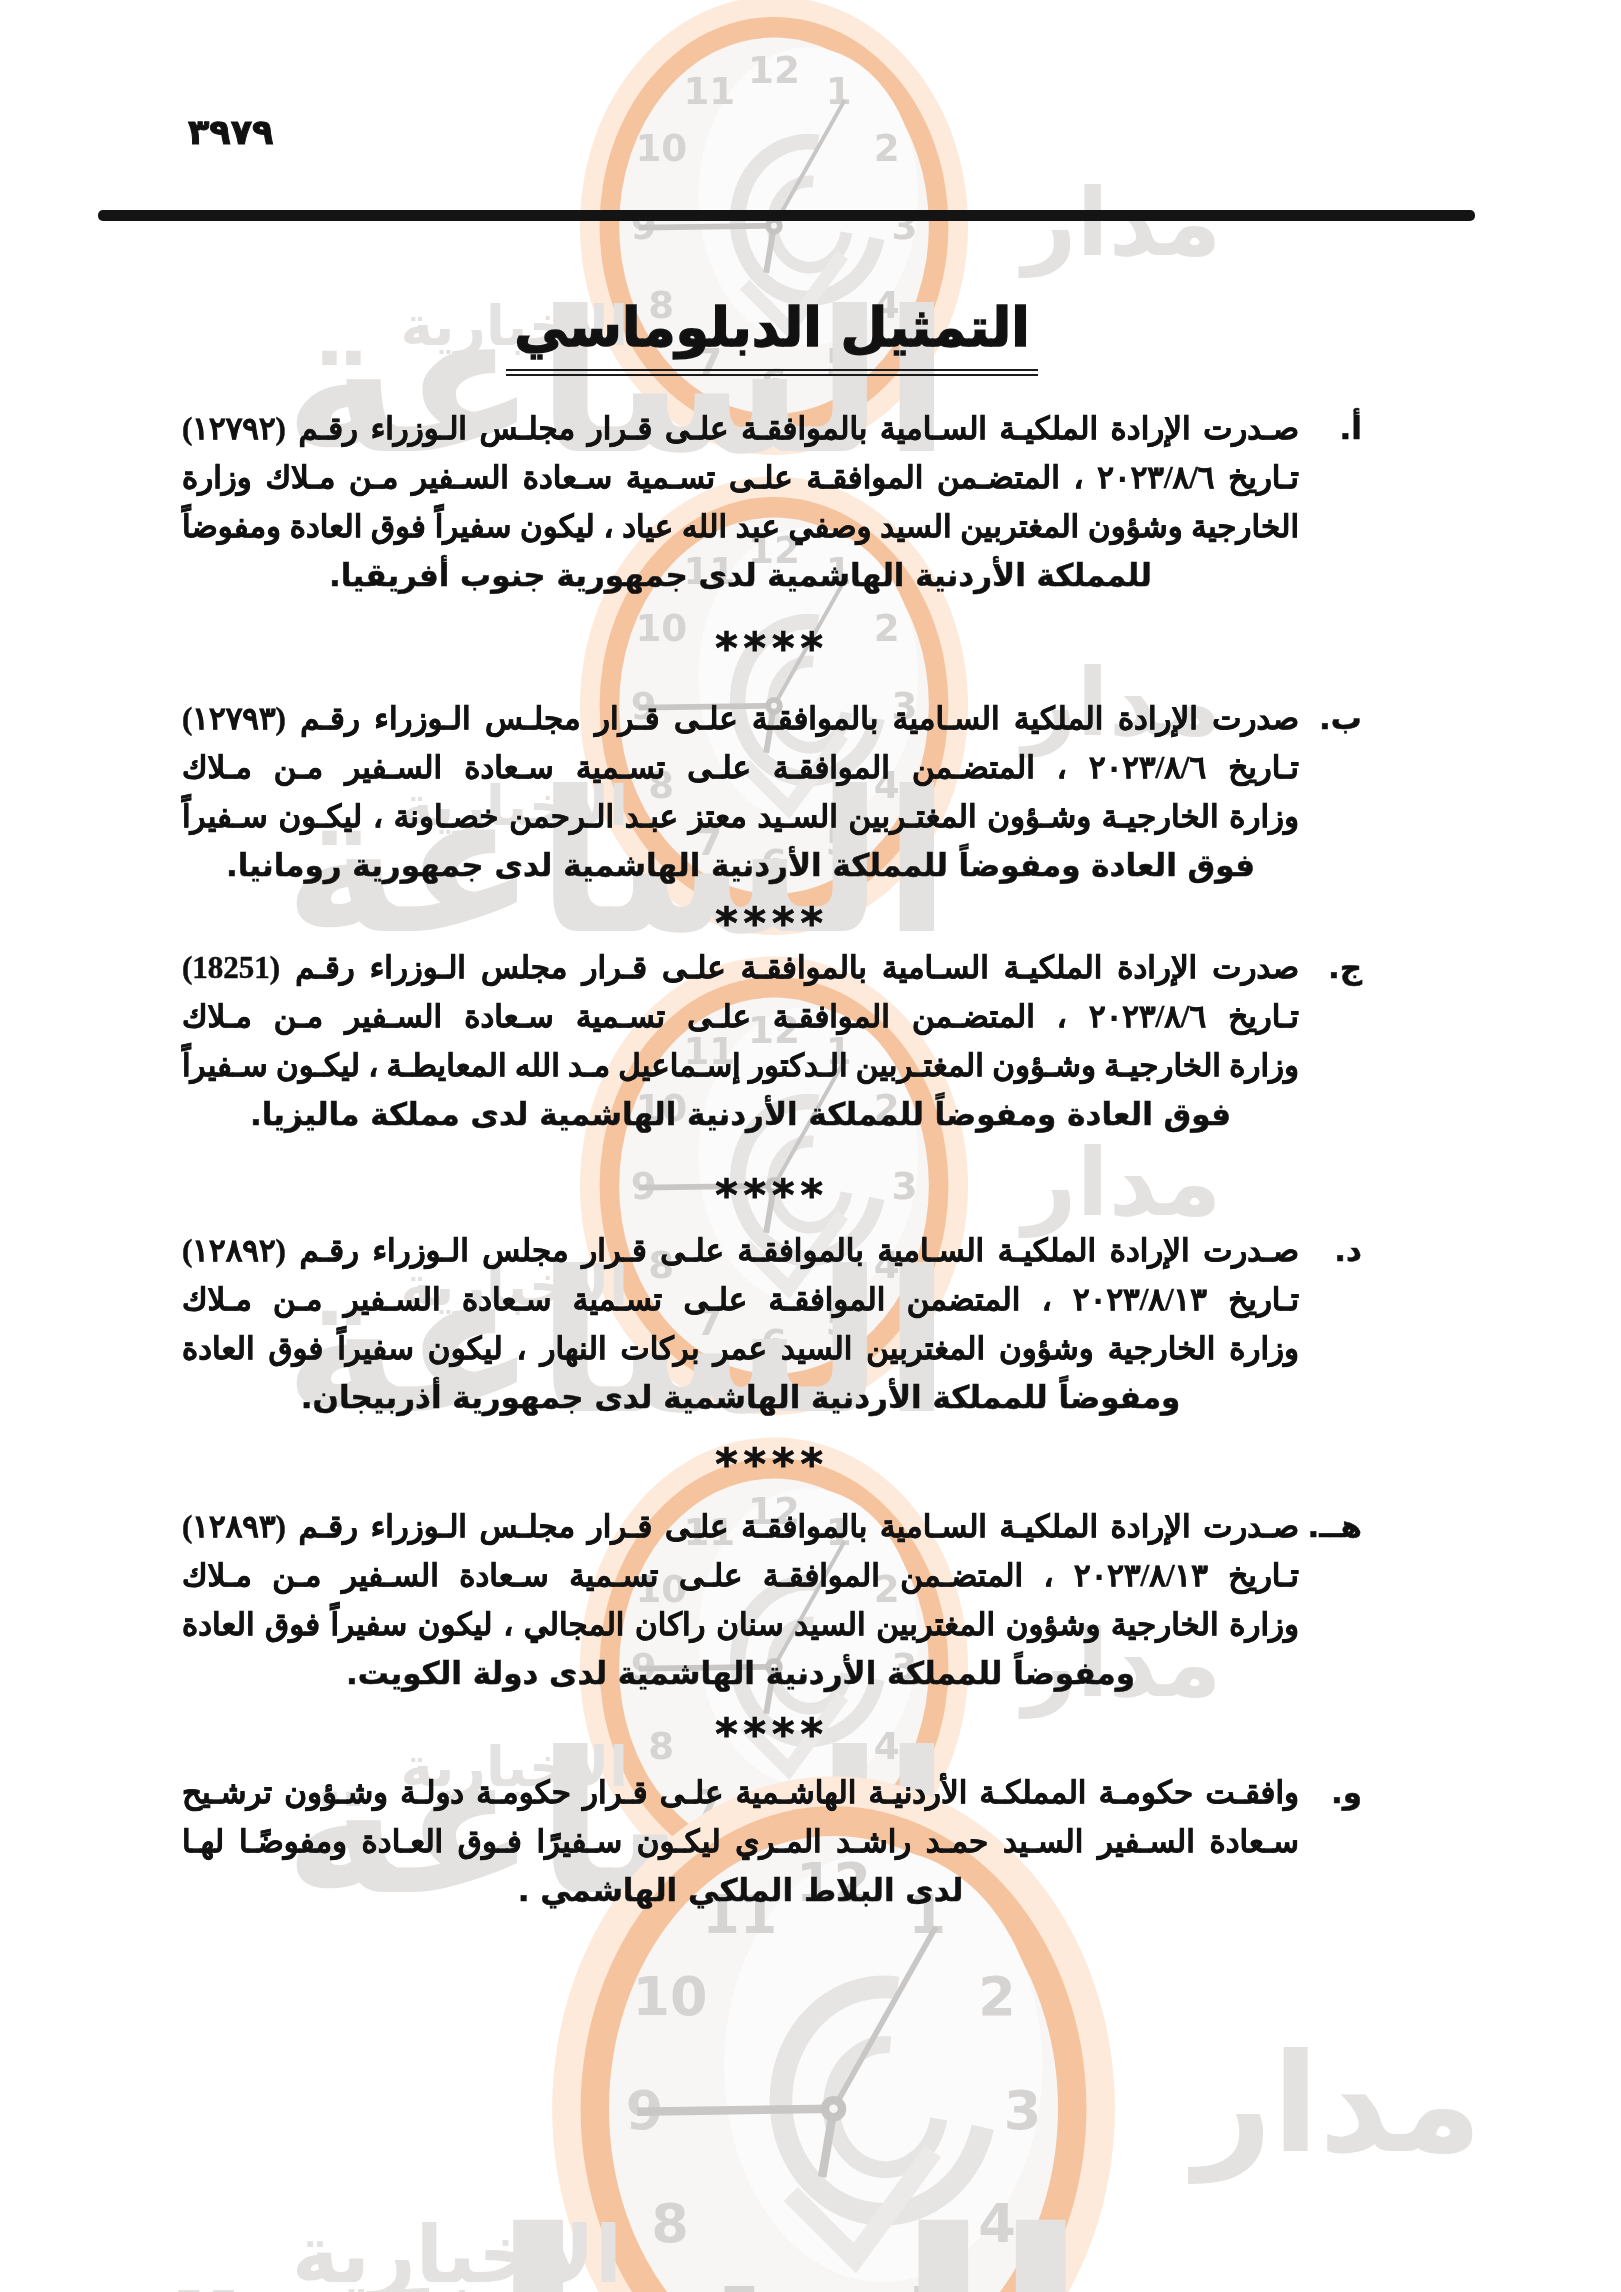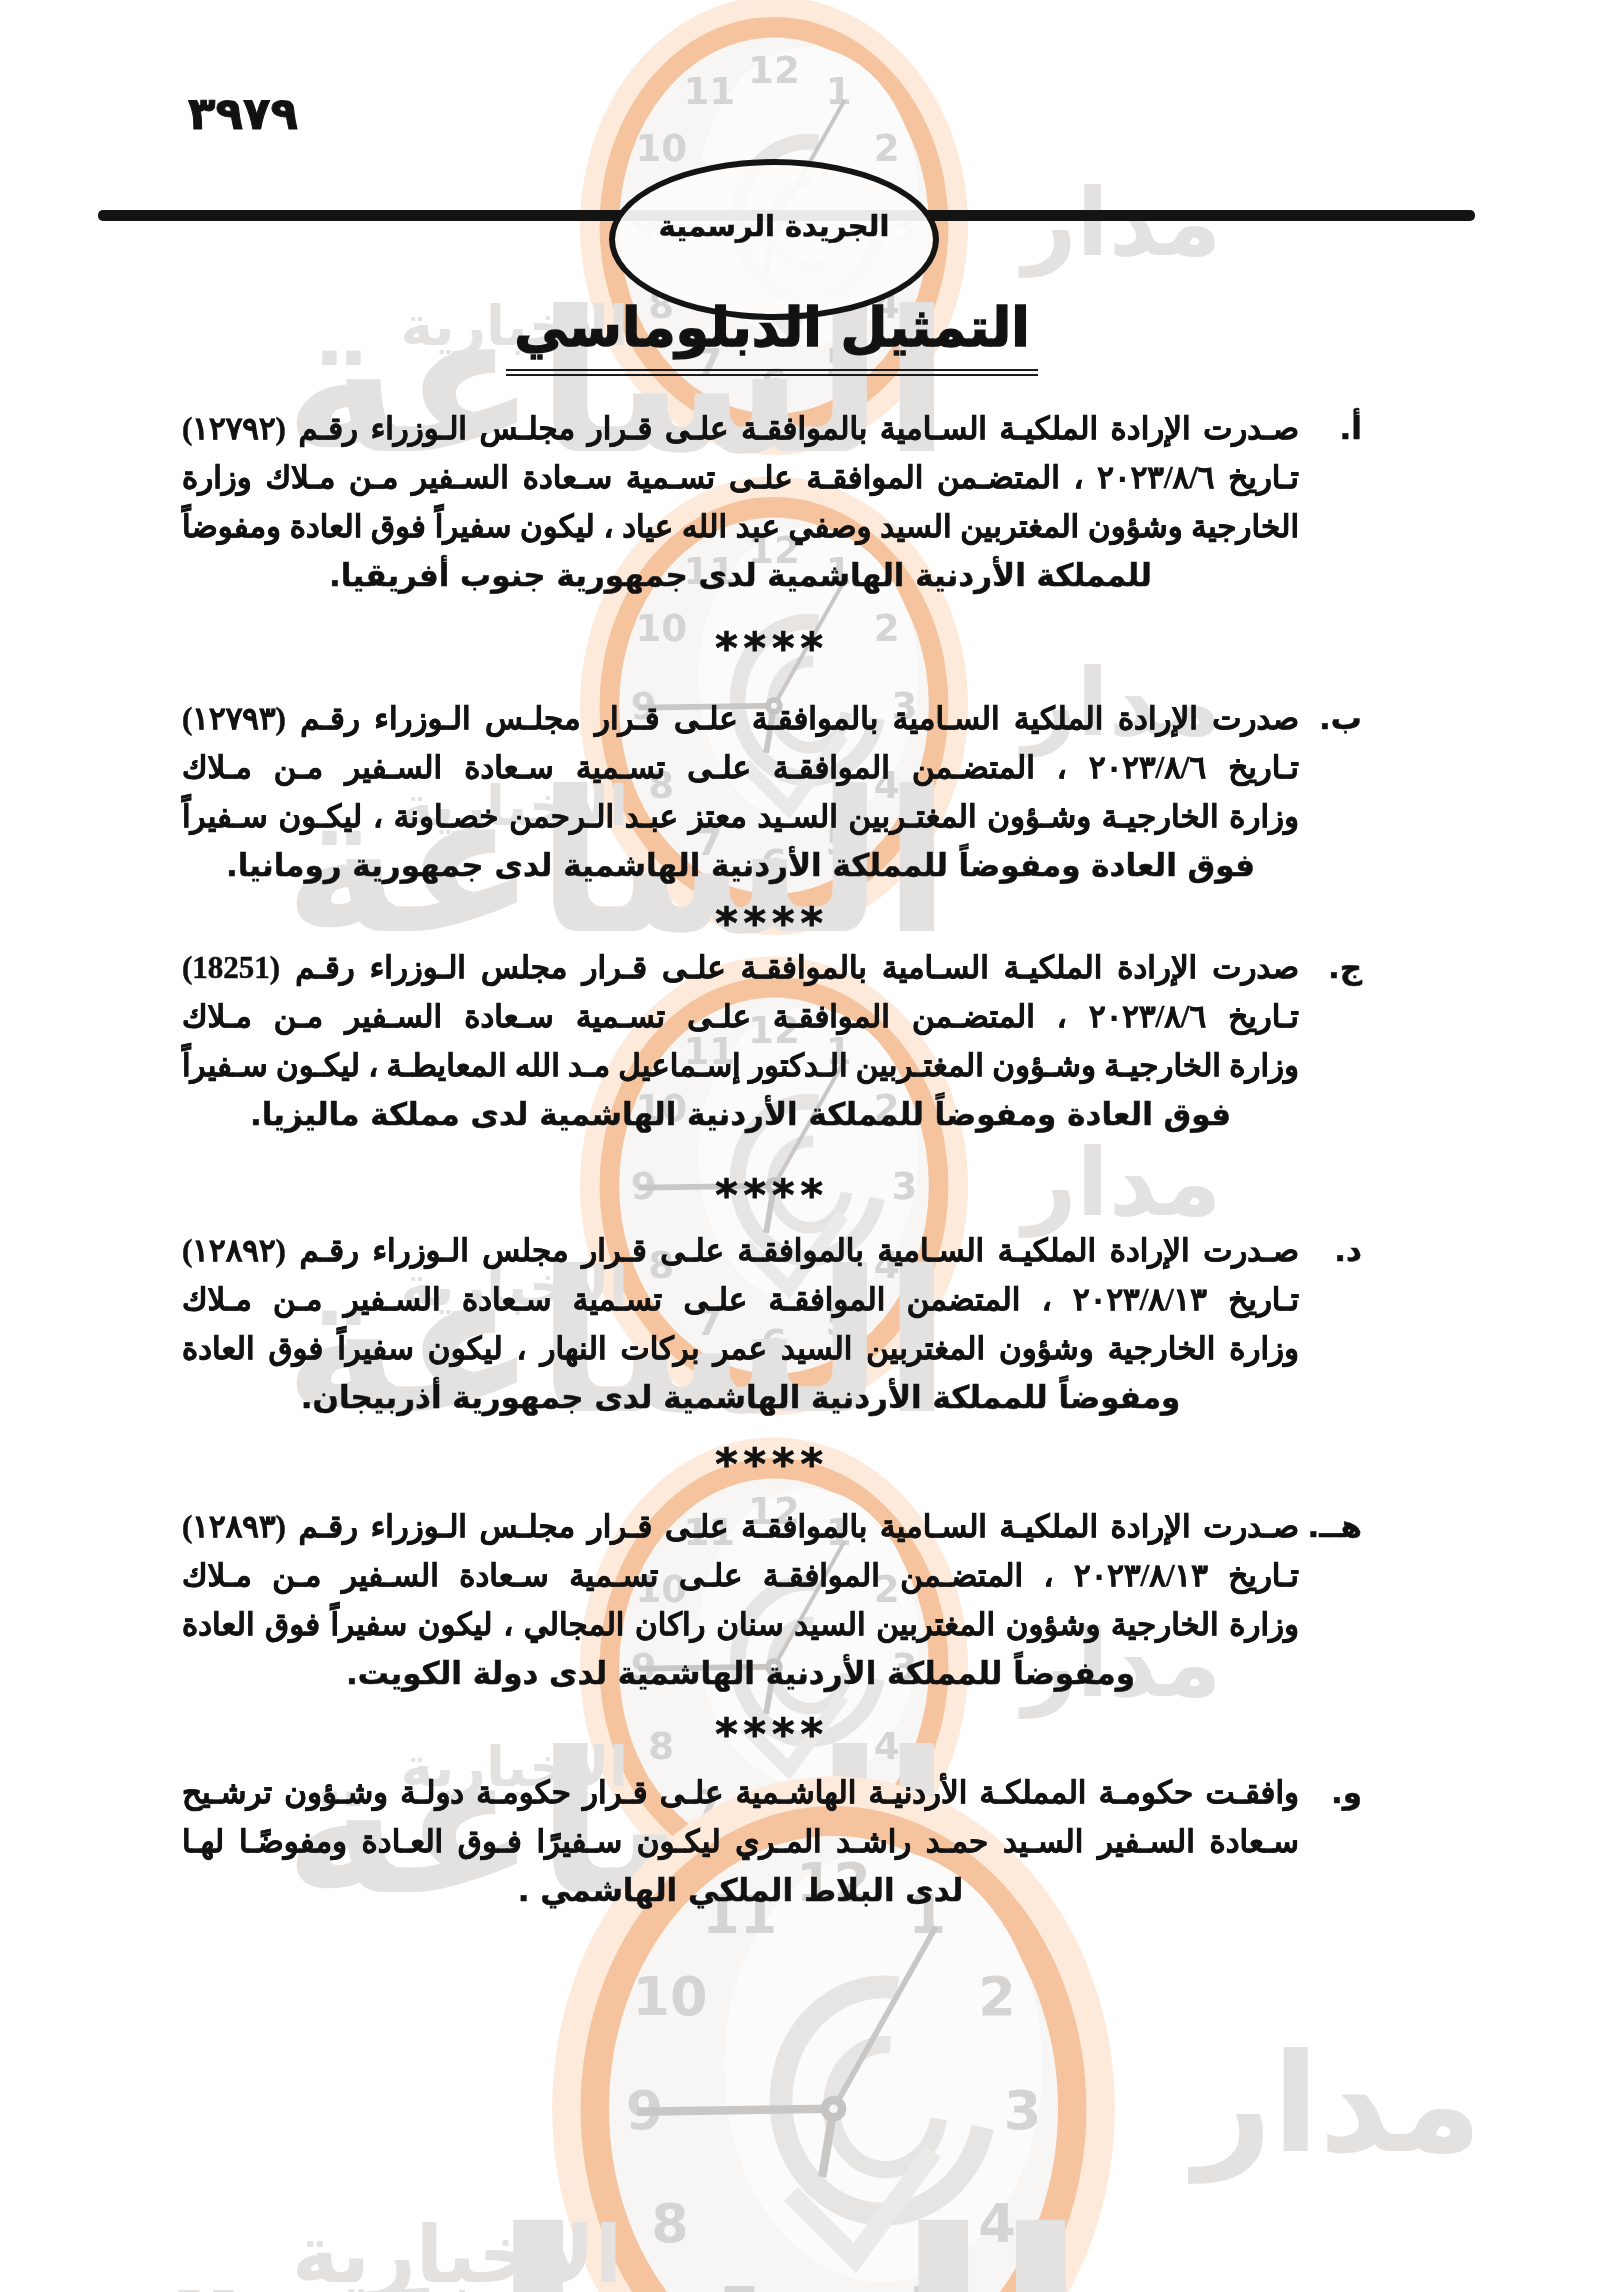--- a/index.html
+++ b/index.html
@@ -6,22 +6,22 @@
   .page{
     position:relative; width:1621px; height:2293px; margin:0 auto;
     background:#ffffff; overflow:hidden; direction:rtl;
     font-family:"DejaVu Sans", sans-serif; color:#111;
   }
   
   .wm{position:absolute; width:980px; height:549px; z-index:0; pointer-events:none;}
   .wm svg{overflow:visible;}
   
   .page-number{
-    position:absolute; left:188px; top:87px; z-index:2;
-    font-size:45px; font-weight:bold; -webkit-text-stroke:1px #111; direction:ltr;
+    position:absolute; left:188px; top:112px; z-index:2;
+    font-size:35px; font-weight:bold; -webkit-text-stroke:1px #111; direction:ltr;
   }
   .header-rule{
     position:absolute; left:98px; top:210px; width:1377px; height:10.8px;
     background:#141414; border-radius:4.9px; z-index:1;
   }
   .masthead-oval{
     position:absolute; left:609px; top:159px; width:318px; height:149px;
     border:6.9px solid #141414; border-radius:50%;
     background:rgba(253,252,251,.92); z-index:2;
     display:flex; align-items:center; justify-content:center;
@@ -233,23 +233,20 @@
     <g font-family="DejaVu Sans, sans-serif" font-weight="bold" fill="#e4e2e1" text-anchor="middle">
       <text x="855" y="300" font-size="96">مدار</text>
       <text x="235" y="392" font-size="56">الإخبارية</text>
       <text x="340" y="500" font-size="200">الساعة</text>
     </g>
   </svg>
 </div>
 
   <div class="page-number">٣٩٧٩</div>
   <div class="header-rule"></div>
-  <div class="masthead-oval">
-    <span>الجريدة الرسمية</span>
-  </div>
 
   <div class="section-title">
     <span>التمثيل الدبلوماسي</span>
   </div>
 
   <div class="para" style="top:404px">
     <span class="marker">أ.</span>
     <div class="pline j">صـدرت الإرادة الملكيـة السـامية بالموافقـة علـى قـرار مجلـس الـوزراء رقـم (١٢٧٩٢)</div>
     <div class="pline j">تـاريخ ٢٠٢٣/٨/٦ ، المتضـمن الموافقـة علـى تسـمية سـعادة السـفير مـن مـلاك وزارة</div>
     <div class="pline j">الخارجية وشؤون المغتربين السيد وصفي عبد الله عياد ، ليكون سفيراً فوق العادة ومفوضاً</div>

